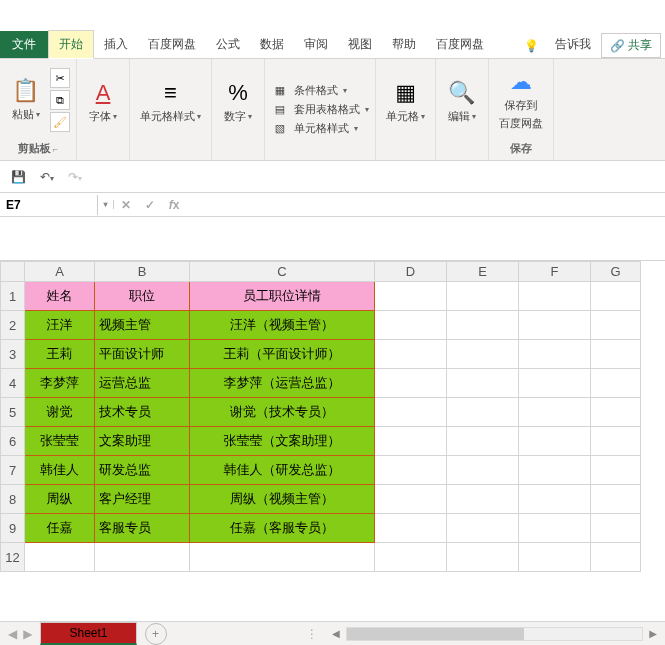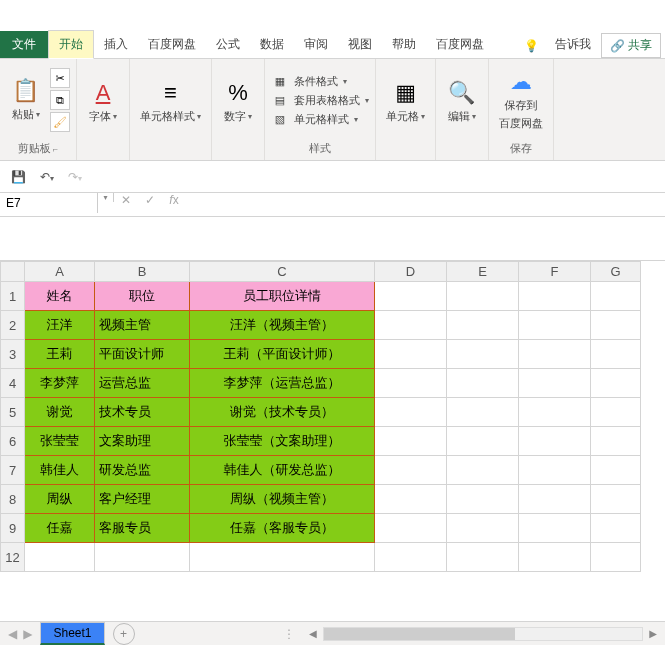--- a/index.html
+++ b/index.html
@@ -11,39 +11,39 @@
 .menu-item.file { background: #217346; color: #fff; padding: 5px 12px; }
 .menu-item.active { background: #fef9c3; border: 1px solid #d4d4d4; border-bottom: 1px solid #fff; margin-bottom: -1px; color: #217346; }
 .menu-spacer { flex: 1; }
 .menu-bulb { padding: 5px 6px; color: #888; }
 .share-btn { background: #fff; border: 1px solid #ccc; padding: 3px 8px; margin-right: 4px; color: #217346; display: flex; align-items: center; gap: 3px; }
 
 
 .ribbon { display: flex; background: #f3f2f1; border-bottom: 1px solid #d4d4d4; height: 102px; }
 .ribbon-group { display: flex; flex-direction: column; border-right: 1px solid #e1dfdd; padding: 2px 6px; }
 .ribbon-group-content { flex: 1; display: flex; align-items: center; gap: 4px; }
-.ribbon-group-label { text-align: center; font-size: 11px; color: #666; padding: 2px 0; display: flex; justify-content: center; align-items: center; gap: 2px; }
+.ribbon-group-label { text-align: center; font-size: 11px; color: #666; padding: 2px 0; display: flex; justify-content: center; align-items: center; gap: 2px; font-weight: bold; }
 .ribbon-group-label .corner { font-size: 9px; color: #888; }
 .rbtn { display: flex; flex-direction: column; align-items: center; gap: 3px; padding: 2px 4px; cursor: pointer; min-width: 40px; }
 .rbtn .ico { font-size: 22px; line-height: 26px; }
 .rbtn .lbl-row { font-size: 11px; color: #444; display: flex; align-items: center; gap: 2px; }
 .arr { font-size: 8px; color: #666; }
 .small-btns { display: flex; flex-direction: column; gap: 2px; }
 .sm-btn { width: 20px; height: 20px; background: #fff; border: 1px solid #ccc; display: flex; align-items: center; justify-content: center; font-size: 11px; }
 .style-list { display: flex; flex-direction: column; gap: 3px; }
 .style-item { display: flex; align-items: center; gap: 5px; font-size: 11px; color: #444; cursor: pointer; }
 .sicon { width: 18px; height: 16px; display: inline-flex; align-items: center; justify-content: center; }
 
 
 .qat { display: flex; align-items: center; gap: 8px; padding: 4px 8px; background: #fff; border-bottom: 1px solid #d4d4d4; height: 32px; }
 .qat-btn { cursor: pointer; color: #555; padding: 3px; }
 .qat .save { color: #4472c4; }
 
 
-.formula-bar { display: flex; align-items: flex-start; border-bottom: 1px solid #d4d4d4; height: 24px; background: #fff; }
+.formula-bar { display: flex; align-items: center; border-bottom: 1px solid #d4d4d4; height: 24px; background: #fff; font-weight: bold; }
 .name-box { width: 98px; border-right: 1px solid #ccc; padding: 3px 6px; font-size: 12px; }
 .name-arrow { width: 16px; border-right: 1px solid #ccc; display: flex; align-items: center; justify-content: center; color: #888; font-size: 8px; }
 .fbar-btn { width: 24px; display: flex; align-items: center; justify-content: center; color: #aaa; font-size: 12px; border-right: 0; }
 .fbar-input { flex: 1; padding: 3px 6px; }
 
 .gap { height: 44px; background: #fff; border-bottom: 1px solid #d4d4d4; }
 
 
 .grid-wrap { flex: 1; overflow: hidden; position: relative; }
 table.grid { border-collapse: collapse; table-layout: fixed; }
@@ -54,21 +54,21 @@
 .cA { width: 70px; } .cB { width: 95px; } .cC { width: 185px; }
 .cD, .cE, .cF { width: 72px; } .cG { width: 50px; }
 .data-cell { height: 29px; padding: 0 4px; }
 .hdr-cell { background: #f9a8d4; font-weight: bold; text-align: center; border: 1px solid #c55a11 !important; }
 .body-cell { background: #84cc16; text-align: center; border: 1px solid #c55a11 !important; }
 .body-cell.left { text-align: left; }
 
 
 .sheet-tabs { display: flex; align-items: center; border-top: 1px solid #d4d4d4; height: 24px; background: #f3f2f1; }
 .tab-nav { padding: 0 8px; color: #aaa; display: flex; gap: 6px; }
-.sheet-tab { padding: 3px 12px; background: #3b82f6; border: 1px solid #ccc; border-bottom: 2px solid #217346; font-size: 12px; }
+.sheet-tab { padding: 3px 28px; background: #b91c1c; border: 1px solid #ccc; border-bottom: 2px solid #217346; font-size: 12px; }
 .add-sheet { width: 22px; height: 22px; border-radius: 50%; border: 1px solid #bbb; display: flex; align-items: center; justify-content: center; margin-left: 8px; color: #888; }
 .hscroll { flex: 1; display: flex; align-items: center; padding: 0 4px; }
 .hscroll .track { flex: 1; height: 14px; background: #f0f0f0; border: 1px solid #ddd; position: relative; margin: 0 2px; }
 .hscroll .thumb { position: absolute; left: 0; top: 0; height: 100%; width: 60%; background: #cdcdcd; }
 .hs-btn { width: 16px; text-align: center; color: #888; font-size: 10px; }
 </style>
 </head>
 <body>
 
 <div class="menubar">
@@ -171,23 +171,20 @@
             <span>套用表格格式</span>
             <span class="arr">▾</span>
           </div>
         <div class="style-item">
             <span class="sicon">▧</span>
             <span>单元格样式</span>
             <span class="arr">▾</span>
           </div>
       </div>
     </div>
-    <div class="ribbon-group-label">
-        <span>样式</span>
-      </div>
   </div>
 
   <div class="ribbon-group">
     <div class="ribbon-group-content">
       <div class="rbtn">
         <span class="ico">▦</span>
         <span class="lbl-row">
             <span>单元格</span>
             <span class="arr">▾</span>
           </span>

